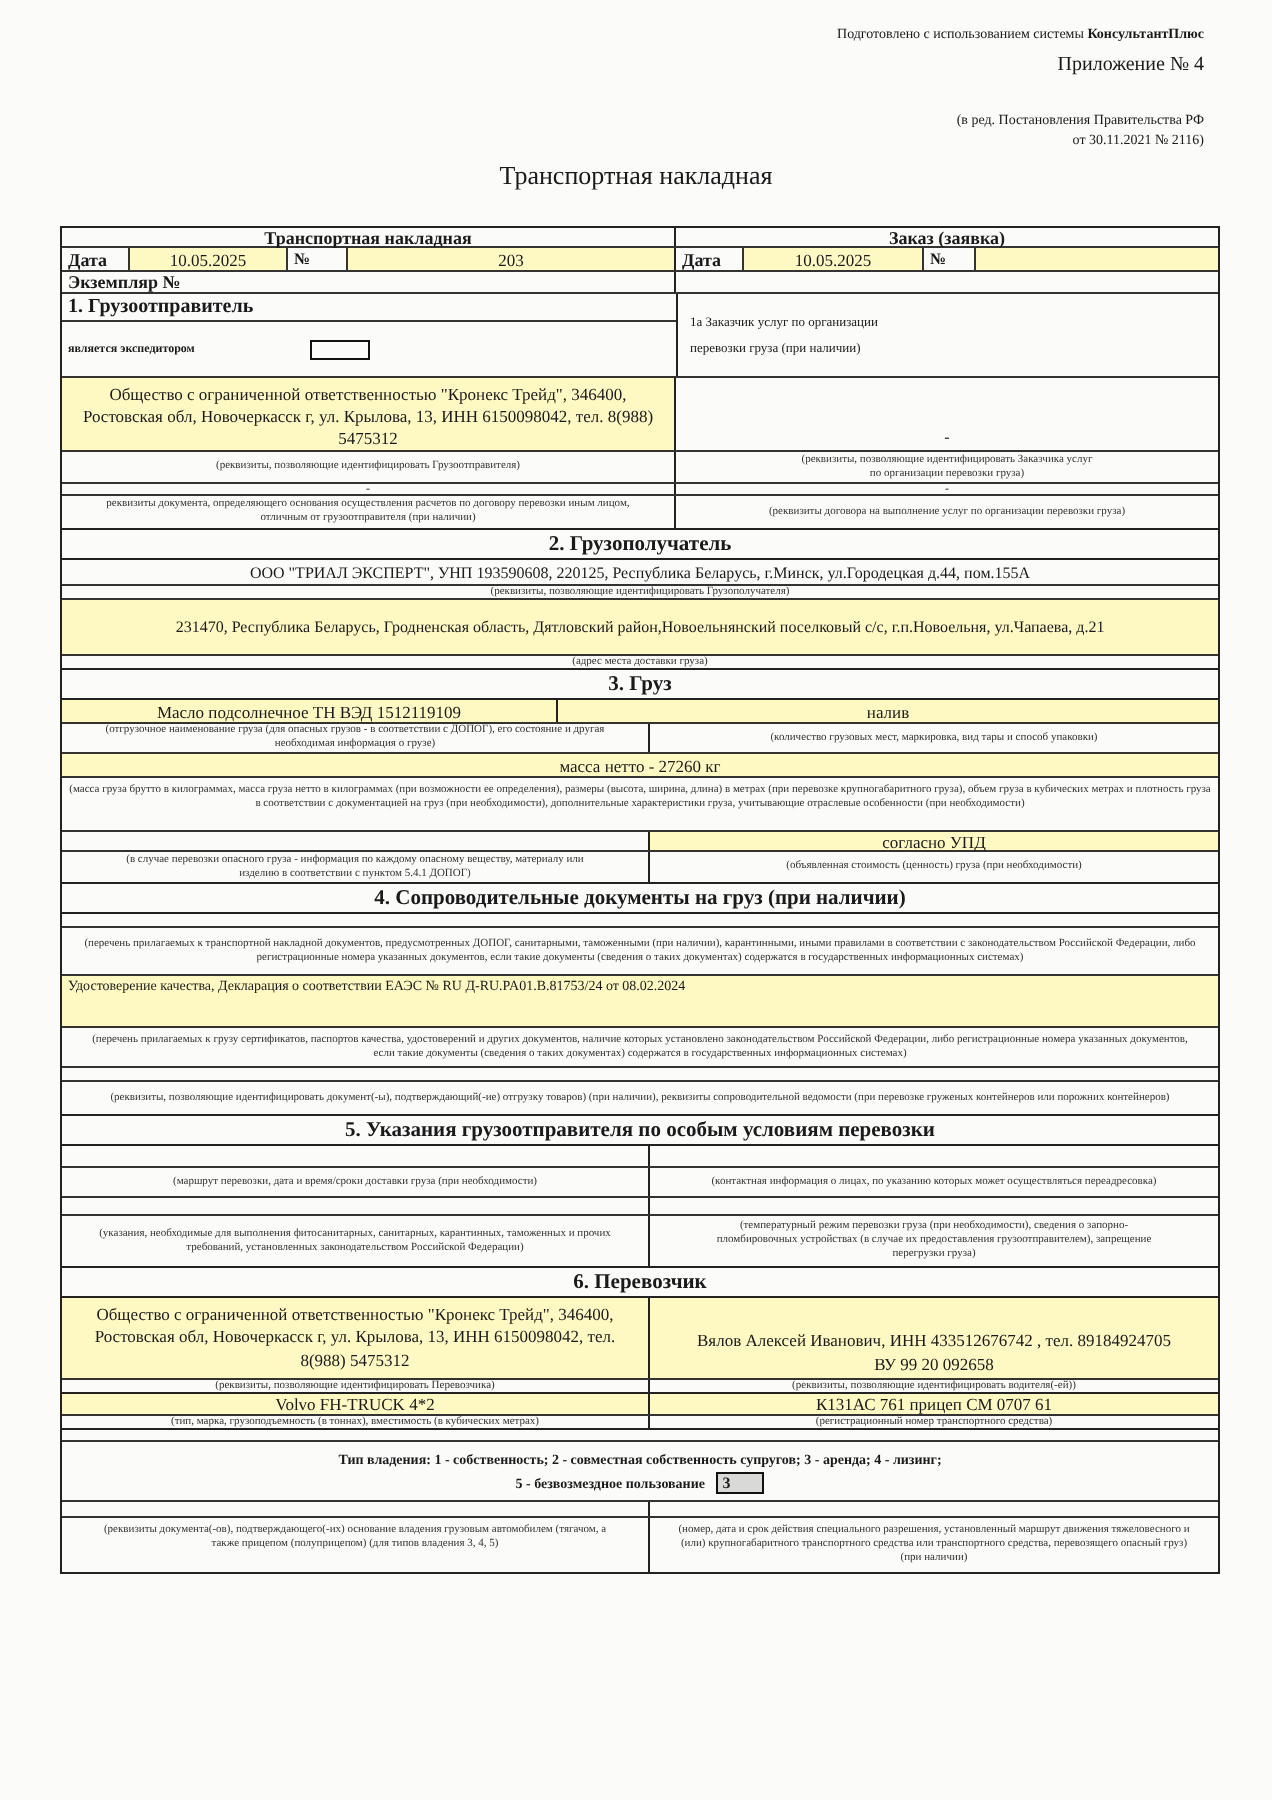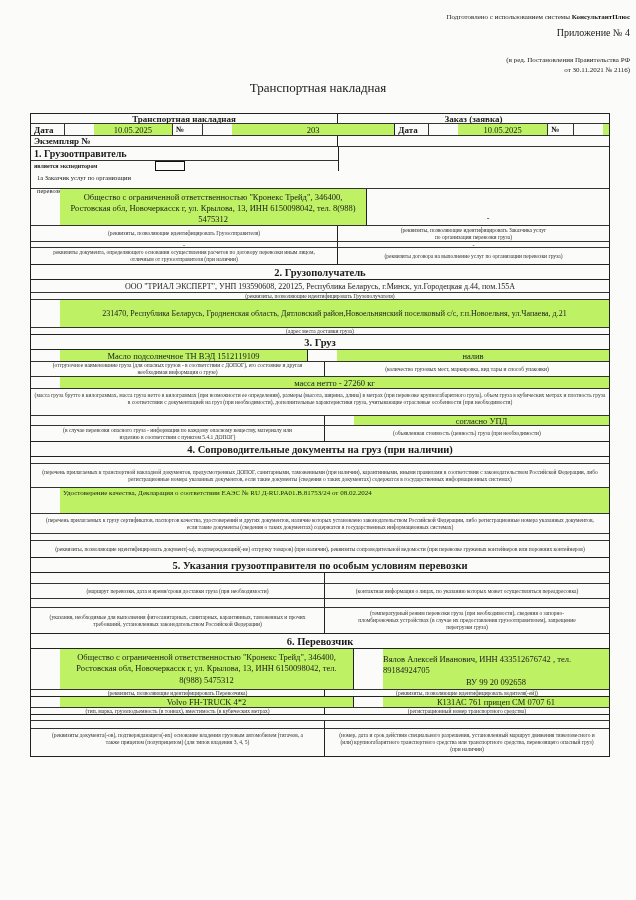--- a/index.html
+++ b/index.html
@@ -1,37 +1,37 @@
 <!DOCTYPE html>
 <html><head>
 <meta charset="utf-8">
 <style>
   html, body { margin:0; padding:0; }
   body {
     width:636px; height:900px; background:#fbfbfa; position:relative; overflow:hidden;
     font-family:"Liberation Serif", "DejaVu Serif", serif; color:#1a1a1a;
   }
-  .hdr-right { position:absolute; right:6px; text-align:right; }
+  .hdr-right { position:absolute; right:34px; text-align:right; }
   .prep { top:13px; font-size:7px; }
   .prep b { font-weight:bold; }
   .appendix { top:27px; font-size:10px; }
   .edition { top:55px; font-size:7px; line-height:10px; }
   .doc-title { position:absolute; top:80px; left:0; width:636px; text-align:center; font-size:13px; }
 
   .frame { position:absolute; left:30px; top:113px; width:580px; border:1.5px solid #222; box-sizing:border-box; }
   .row { display:flex; width:100%; border-bottom:1px solid #333; box-sizing:border-box; }
   .row.thick { border-bottom:1.5px solid #222; }
   .row:last-child { border-bottom:none; }
   .cell { box-sizing:border-box; padding:0 3px; display:flex; align-items:center; }
   .vr { border-right:1.5px solid #222; }
   .left { width:307px; }
   .right { flex:1; }
   .full { width:100%; }
   .center { justify-content:center; text-align:center; }
-  .gray { background:#bef264;margin-left:29px; }
+  .gray { background:#fef9c3; }
   .b { font-weight:bold; }
   .sec { font-weight:bold; font-size:10.5px; justify-content:center; height:14px; }
   .hint { font-size:5.5px; line-height:7px; color:#333; justify-content:center; text-align:center; }
   .val { font-size:8.5px; }
   .small { font-size:6.5px; }
   .lbl { font-size:9px; font-weight:bold; }
   .checkbox { width:30px; height:10px; border:1.6px solid #111; margin-left:58px; box-sizing:border-box; }
   .ownbox { display:inline-block; width:24px; height:11px; border:1.8px solid #111; background:#d9d9d8; font-size:8px; line-height:9px; padding-left:2px; box-sizing:border-box; vertical-align:middle; margin-left:4px; text-align:left; }
 </style>
 </head>
@@ -64,21 +64,21 @@
     <div class="cell gray center val" style="width:90px;border-right:1px solid #333;">10.05.2025</div>
     <div class="cell b" style="width:26px;border-right:1px solid #333;font-size:8px;background:#fbfbfa;">№</div>
     <div class="cell gray center val" style="flex:1;"></div>
   </div>
 
   <div class="row" style="height:11px;">
     <div class="cell left vr b" style="font-size:9px;">Экземпляр №</div>
     <div class="cell right"></div>
   </div>
 
-  <div class="row" style="height:42px;flex-direction:column;">
+  <div class="row" style="height:42px;">
     <div class="left vr" style="display:flex;flex-direction:column;">
       <div class="cell lbl" style="height:14px;font-size:10px;border-bottom:1px solid #333;">1. Грузоотправитель</div>
       <div class="cell small" style="flex:1;font-weight:bold;font-size:6px;">
         <span>является экспедитором</span>
         <span class="checkbox"></span>
       </div>
     </div>
     <div class="right" style="display:flex;flex-direction:column;justify-content:center;padding-left:6px;font-size:6.5px;line-height:13px;">
       <div>1а Заказчик услуг по организации</div>
       <div>перевозки груза (при наличии)</div>
@@ -202,20 +202,29 @@
 
   <div class="row" style="height:11px;">
     <div class="cell left vr gray center val" style="width:294px;">Volvo FH-TRUCK 4*2</div>
     <div class="cell right gray center val">К131АС 761  прицеп СМ 0707 61</div>
   </div>
   <div class="row thick" style="height:7px;">
     <div class="cell left vr hint" style="width:294px;">(тип, марка, грузоподъемность (в тоннах), вместимость (в кубических метрах)</div>
     <div class="cell right hint">(регистрационный номер транспортного средства)</div>
   </div>
   <div class="row" style="height:6px;"></div>
+  <div class="row" style="height:30px;">
+    <div class="full" style="display:flex;flex-direction:column;align-items:center;justify-content:center;font-size:7px;font-weight:bold;line-height:12px;">
+      <div>Тип владения: 1 - собственность; 2 - совместная собственность супругов; 3 - аренда; 4 - лизинг;</div>
+      <div>
+        <span>5 - безвозмездное пользование</span>
+        <span class="ownbox">3</span>
+      </div>
+    </div>
+  </div>
   <div class="row" style="height:8px;">
     <div class="cell left vr" style="width:294px;"></div>
     <div class="cell right"></div>
   </div>
   <div class="row" style="height:27px;">
     <div class="cell left vr hint" style="width:294px;padding:0 20px;align-items:flex-start;padding-top:3px;">(реквизиты документа(-ов), подтверждающего(-их) основание владения грузовым автомобилем (тягачом, а также прицепом (полуприцепом) (для типов владения 3, 4, 5)</div>
     <div class="cell right hint" style="padding:0 14px;">(номер, дата и срок действия специального разрешения, установленный маршрут движения тяжеловесного и (или) крупногабаритного транспортного средства или транспортного средства, перевозящего опасный груз) (при наличии)</div>
   </div>
 </div>
 

